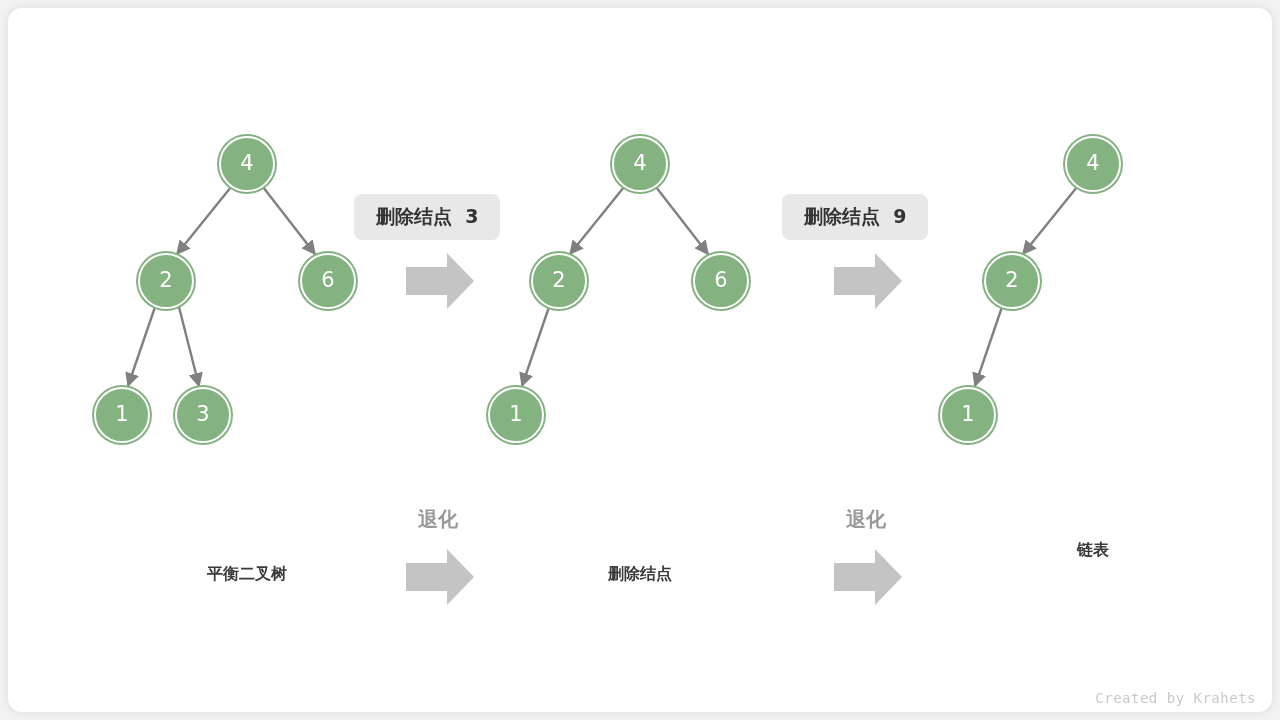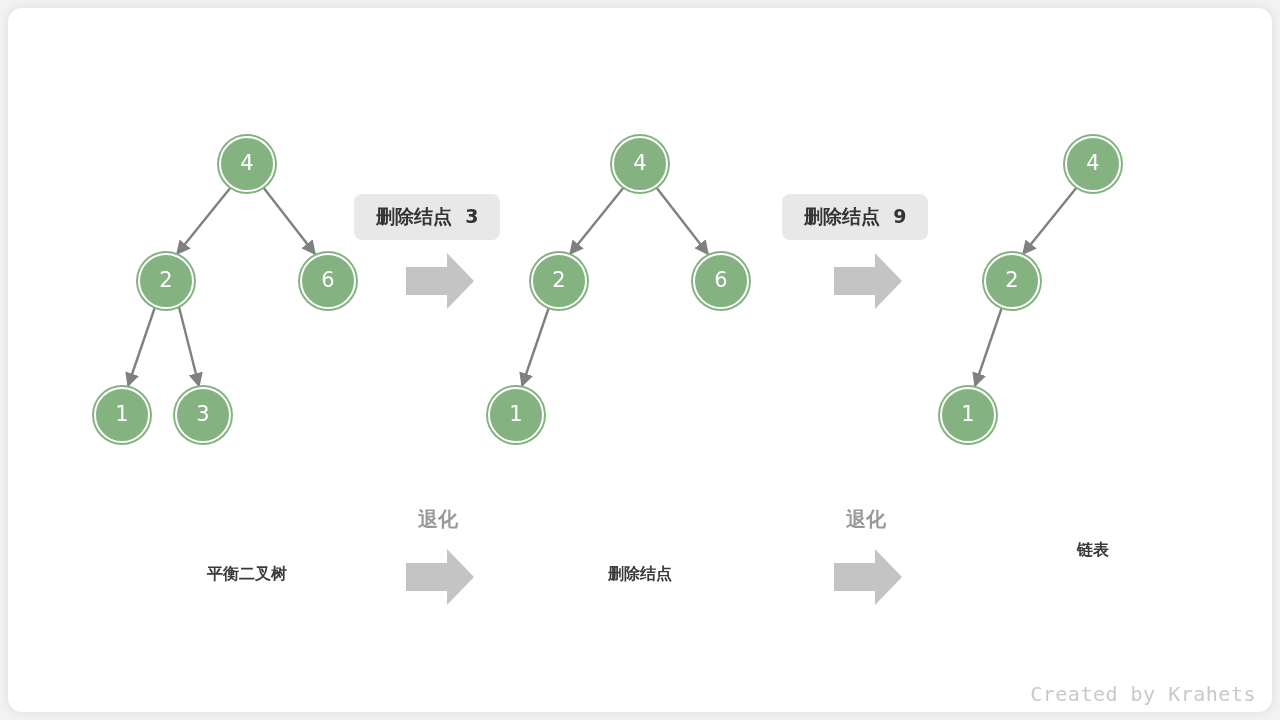--- a/index.html
+++ b/index.html
@@ -94,21 +94,21 @@
     font-weight: bold;
     white-space: nowrap;
     transform: translateX(-50%);
     font-family: Liberation Mono, monospace;
   }
   .credit {
     position: absolute;
     right: 24px;
     bottom: 14px;
     color: #c9c9c9;
-    font-size: 20px;
+    font-size: 14px;
     letter-spacing: 0.5px;
     font-family: "DejaVu Sans Mono", "Liberation Mono", monospace;
   }
 </style>
 </head>
 <body>
 
 <div id="canvas">
   <div id="card"></div>
 

